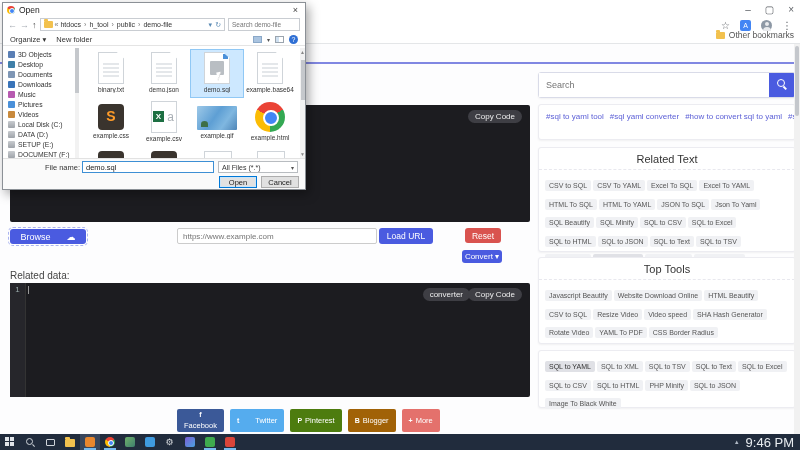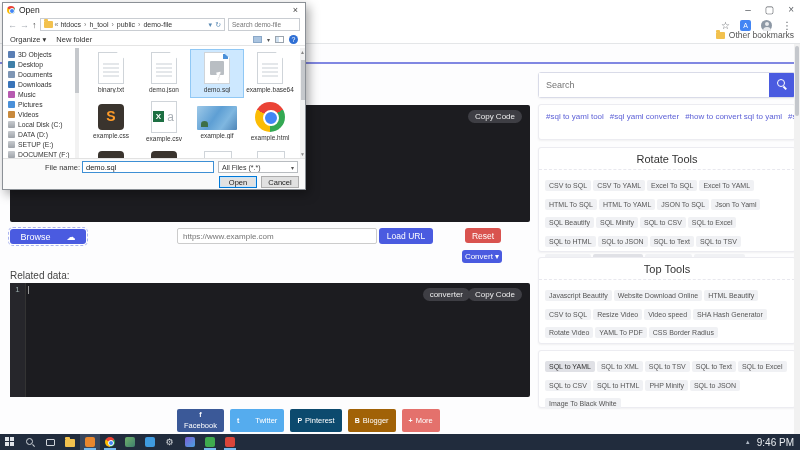--- a/index.html
+++ b/index.html
@@ -40,21 +40,21 @@
   .reset-btn { position:absolute; left:465px; top:184px; width:36px; height:15px; font-size:8.5px; }
   .convert-btn { position:absolute; left:462px; top:206px; width:40px; height:13px; font-size:8px; }
   .output-label { position:absolute; left:10px; top:226px; font-size:10px; color:#444; }
   .out-chip-download { right:60px; }
   .out-chip-copy { right:8px; }
 
   
   .social-row { position:absolute; left:177px; top:365px; display:flex; gap:6px; }
   .s-btn { display:inline-flex; align-items:center; gap:3px; color:#fff; font-size:7.5px; padding:2px 7px; border-radius:2px; cursor:pointer; }
   .s-btn .ic { font-size:7px; font-weight:bold; }
-  .s-fb { background:#3b5998;flex-direction:column; } .s-tw { background:#55acee;gap:16px; } .s-pin { background:#0c4a6e; } .s-blg { background:#a16207; } .s-more { background:#e4716c; }
+  .s-fb { background:#3b5998;flex-direction:column; } .s-tw { background:#55acee;gap:16px; } .s-pin { background:#4d7c0f; } .s-blg { background:#a16207; } .s-more { background:#e4716c; }
 
   
   .card { position:absolute; left:538px; width:258px; background:#fff; border:1px solid #ececf1; border-radius:3px; box-shadow:0 1px 2px rgba(0,0,0,.05); }
   .search-card { top:28px; height:26px; border:1px solid #d9dbe8; display:flex; }
   .search-input { flex:1; border:none; font-size:9px; padding:0 7px; color:#333; font-family:inherit; outline:none; }
   .search-btn { width:26px; background:#4a5be0; border:none; border-radius:0 2px 2px 0; cursor:pointer; position:relative; }
   .mag { position:absolute; left:8px; top:6px; width:10px; height:10px; }
   .mag::before { content:""; position:absolute; width:6px; height:6px; border:1.5px solid #fff; border-radius:50%; left:0; top:0; }
   .mag::after { content:""; position:absolute; width:4px; height:1.5px; background:#fff; transform:rotate(45deg); left:6px; top:7.5px; }
   .tags-card { top:60px; min-height:36px; padding:5px 7px; font-size:8px; line-height:1.7; }
@@ -156,21 +156,21 @@
   .tb-chrome .tb-glyph::after { content:""; position:absolute; left:3px; top:3px; width:4px; height:4px; border-radius:50%; background:#4285f4; border:1px solid #fff; }
   .tb-photos .tb-glyph { background:linear-gradient(135deg,#6fb06a,#3e7f6e); }
   .tb-blue .tb-glyph { background:#3f9be0; }
   .tb-gear .tb-glyph { background:none; }
   .tb-gear .tb-glyph::before { content:"⚙"; color:#d8dce0; font-size:9px; position:absolute; left:0.5px; top:-0.5px; }
   .tb-diamond .tb-glyph { background:linear-gradient(135deg,#7b5cd6,#4aa3df); }
   .tb-green .tb-glyph { background:#3faa4e; }
   .tb-red .tb-glyph { background:#d9453a; }
   .tb-tray { margin-left:auto; display:flex; align-items:center; gap:6px; padding-right:6px; color:#aeb8c4; }
   .tray-caret { font-size:6px; }
-  .tb-time { color:#e8ecf0; font-size:10px; }
+  .tb-time { color:#e8ecf0; font-size:13px; }
 </style>
 </head>
 <body>
 
 <div class="chrome-top">
   <div class="win-controls">
     <span>–</span>
     <span>▢</span>
     <span>×</span>
   </div>
@@ -243,21 +243,21 @@
     <button class="search-btn">
         <span class="mag"></span>
       </button>
   </div>
 
   <div class="card tags-card">
     
   <span class="tag-link">#sql to yaml tool</span><span class="tag-link">#sql yaml converter</span><span class="tag-link">#how to convert sql to yaml</span><span class="tag-link">#sql to yaml online converter</span></div>
 
   <div class="card tools-card related-card">
-    <div class="card-title">Rotate Tools</div>
+    <div class="card-title">Related Text</div>
     <div class="chips-wrap">
       
     <span class="chip">CSV to SQL</span><span class="chip">CSV To YAML</span><span class="chip">Excel To SQL</span><span class="chip">Excel To YAML</span><span class="chip">HTML To SQL</span><span class="chip">HTML To YAML</span><span class="chip">JSON To SQL</span><span class="chip">Json To Yaml</span><span class="chip">SQL Beautify</span><span class="chip">SQL Minify</span><span class="chip">SQL to CSV</span><span class="chip">SQL to Excel</span><span class="chip">SQL to HTML</span><span class="chip">SQL to JSON</span><span class="chip">SQL to Text</span><span class="chip">SQL to TSV</span><span class="chip">SQL to XML</span><span class="chip chip-active">SQL to YAML</span><span class="chip">TSV To SQL</span><span class="chip">TSV To YAML</span><span class="chip">XML To YAML</span><span class="chip">YAML To CSV</span><span class="chip">Yaml To Json</span><span class="chip">YAML To PDF</span><span class="chip">YAML To TSV</span><span class="chip">YAML To XML</span></div>
   </div>
 
   <div class="card tools-card top-card">
     <div class="card-title">Top Tools</div>
     <div class="chips-wrap">
       
     <span class="chip">Javascript Beautify</span><span class="chip">Website Download Online</span><span class="chip">HTML Beautify</span><span class="chip">CSV to SQL</span><span class="chip">Resize Video</span><span class="chip">Video speed</span><span class="chip">SHA Hash Generator</span><span class="chip">Rotate Video</span><span class="chip">YAML To PDF</span><span class="chip">CSS Border Radius</span></div>

